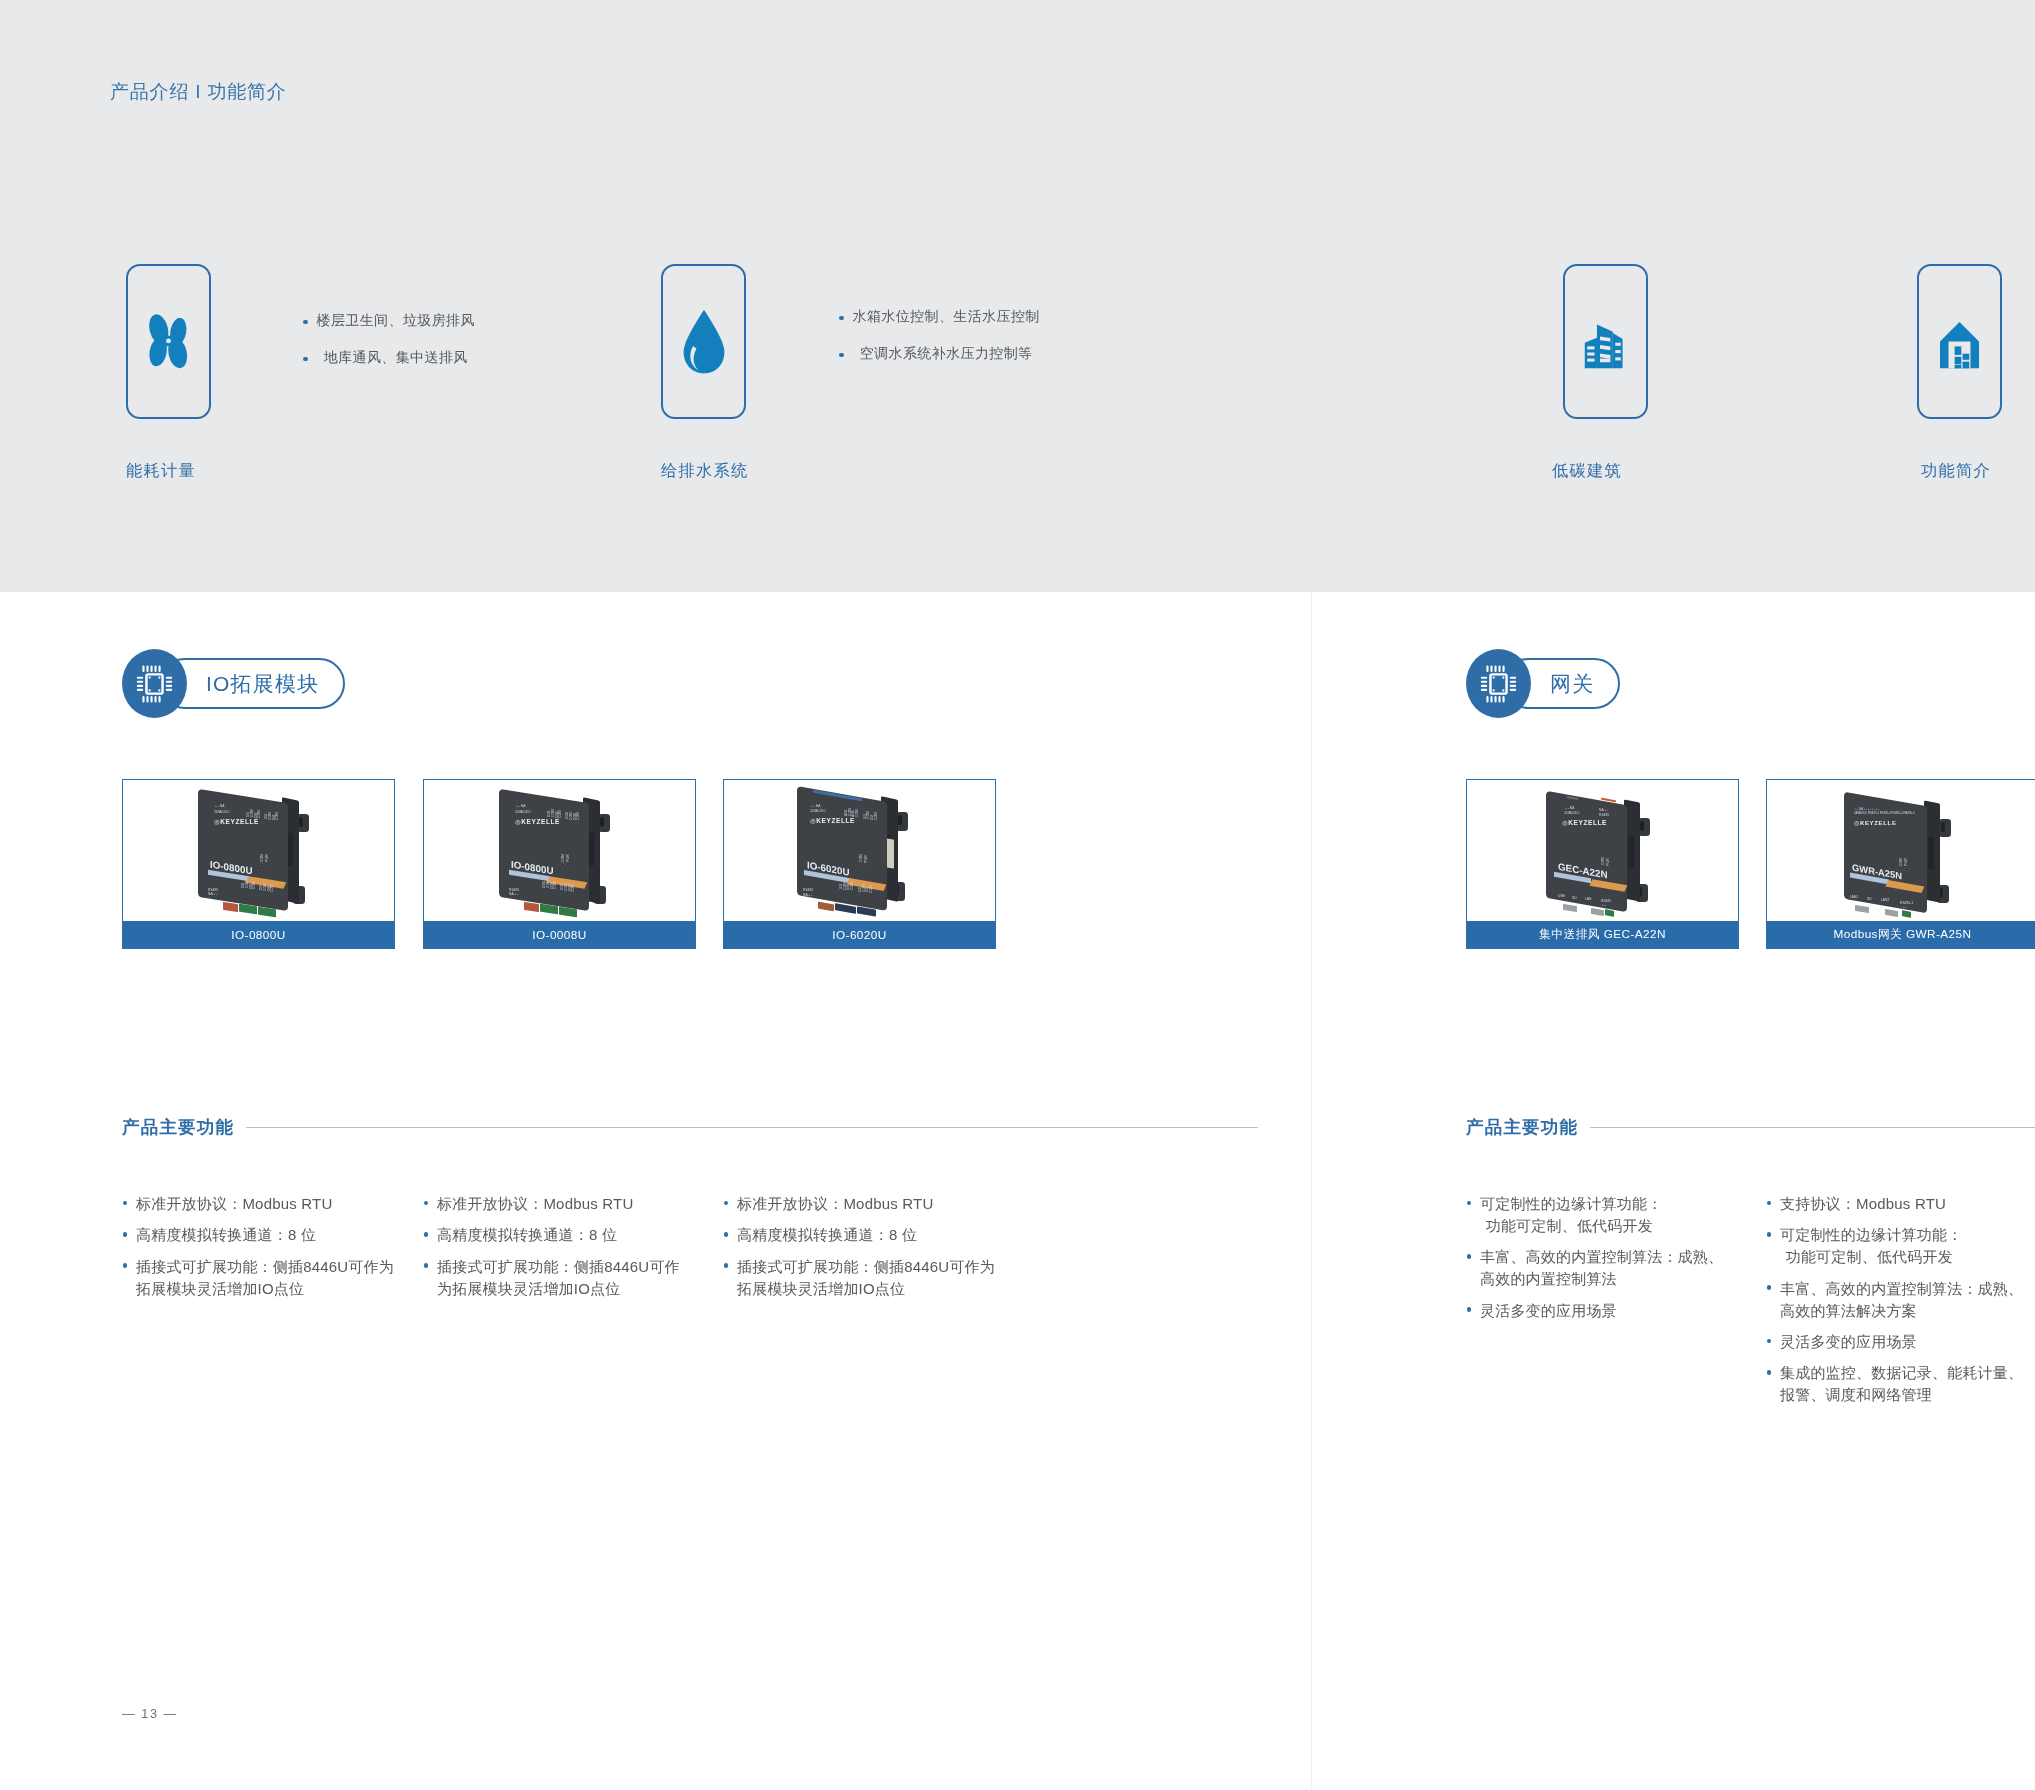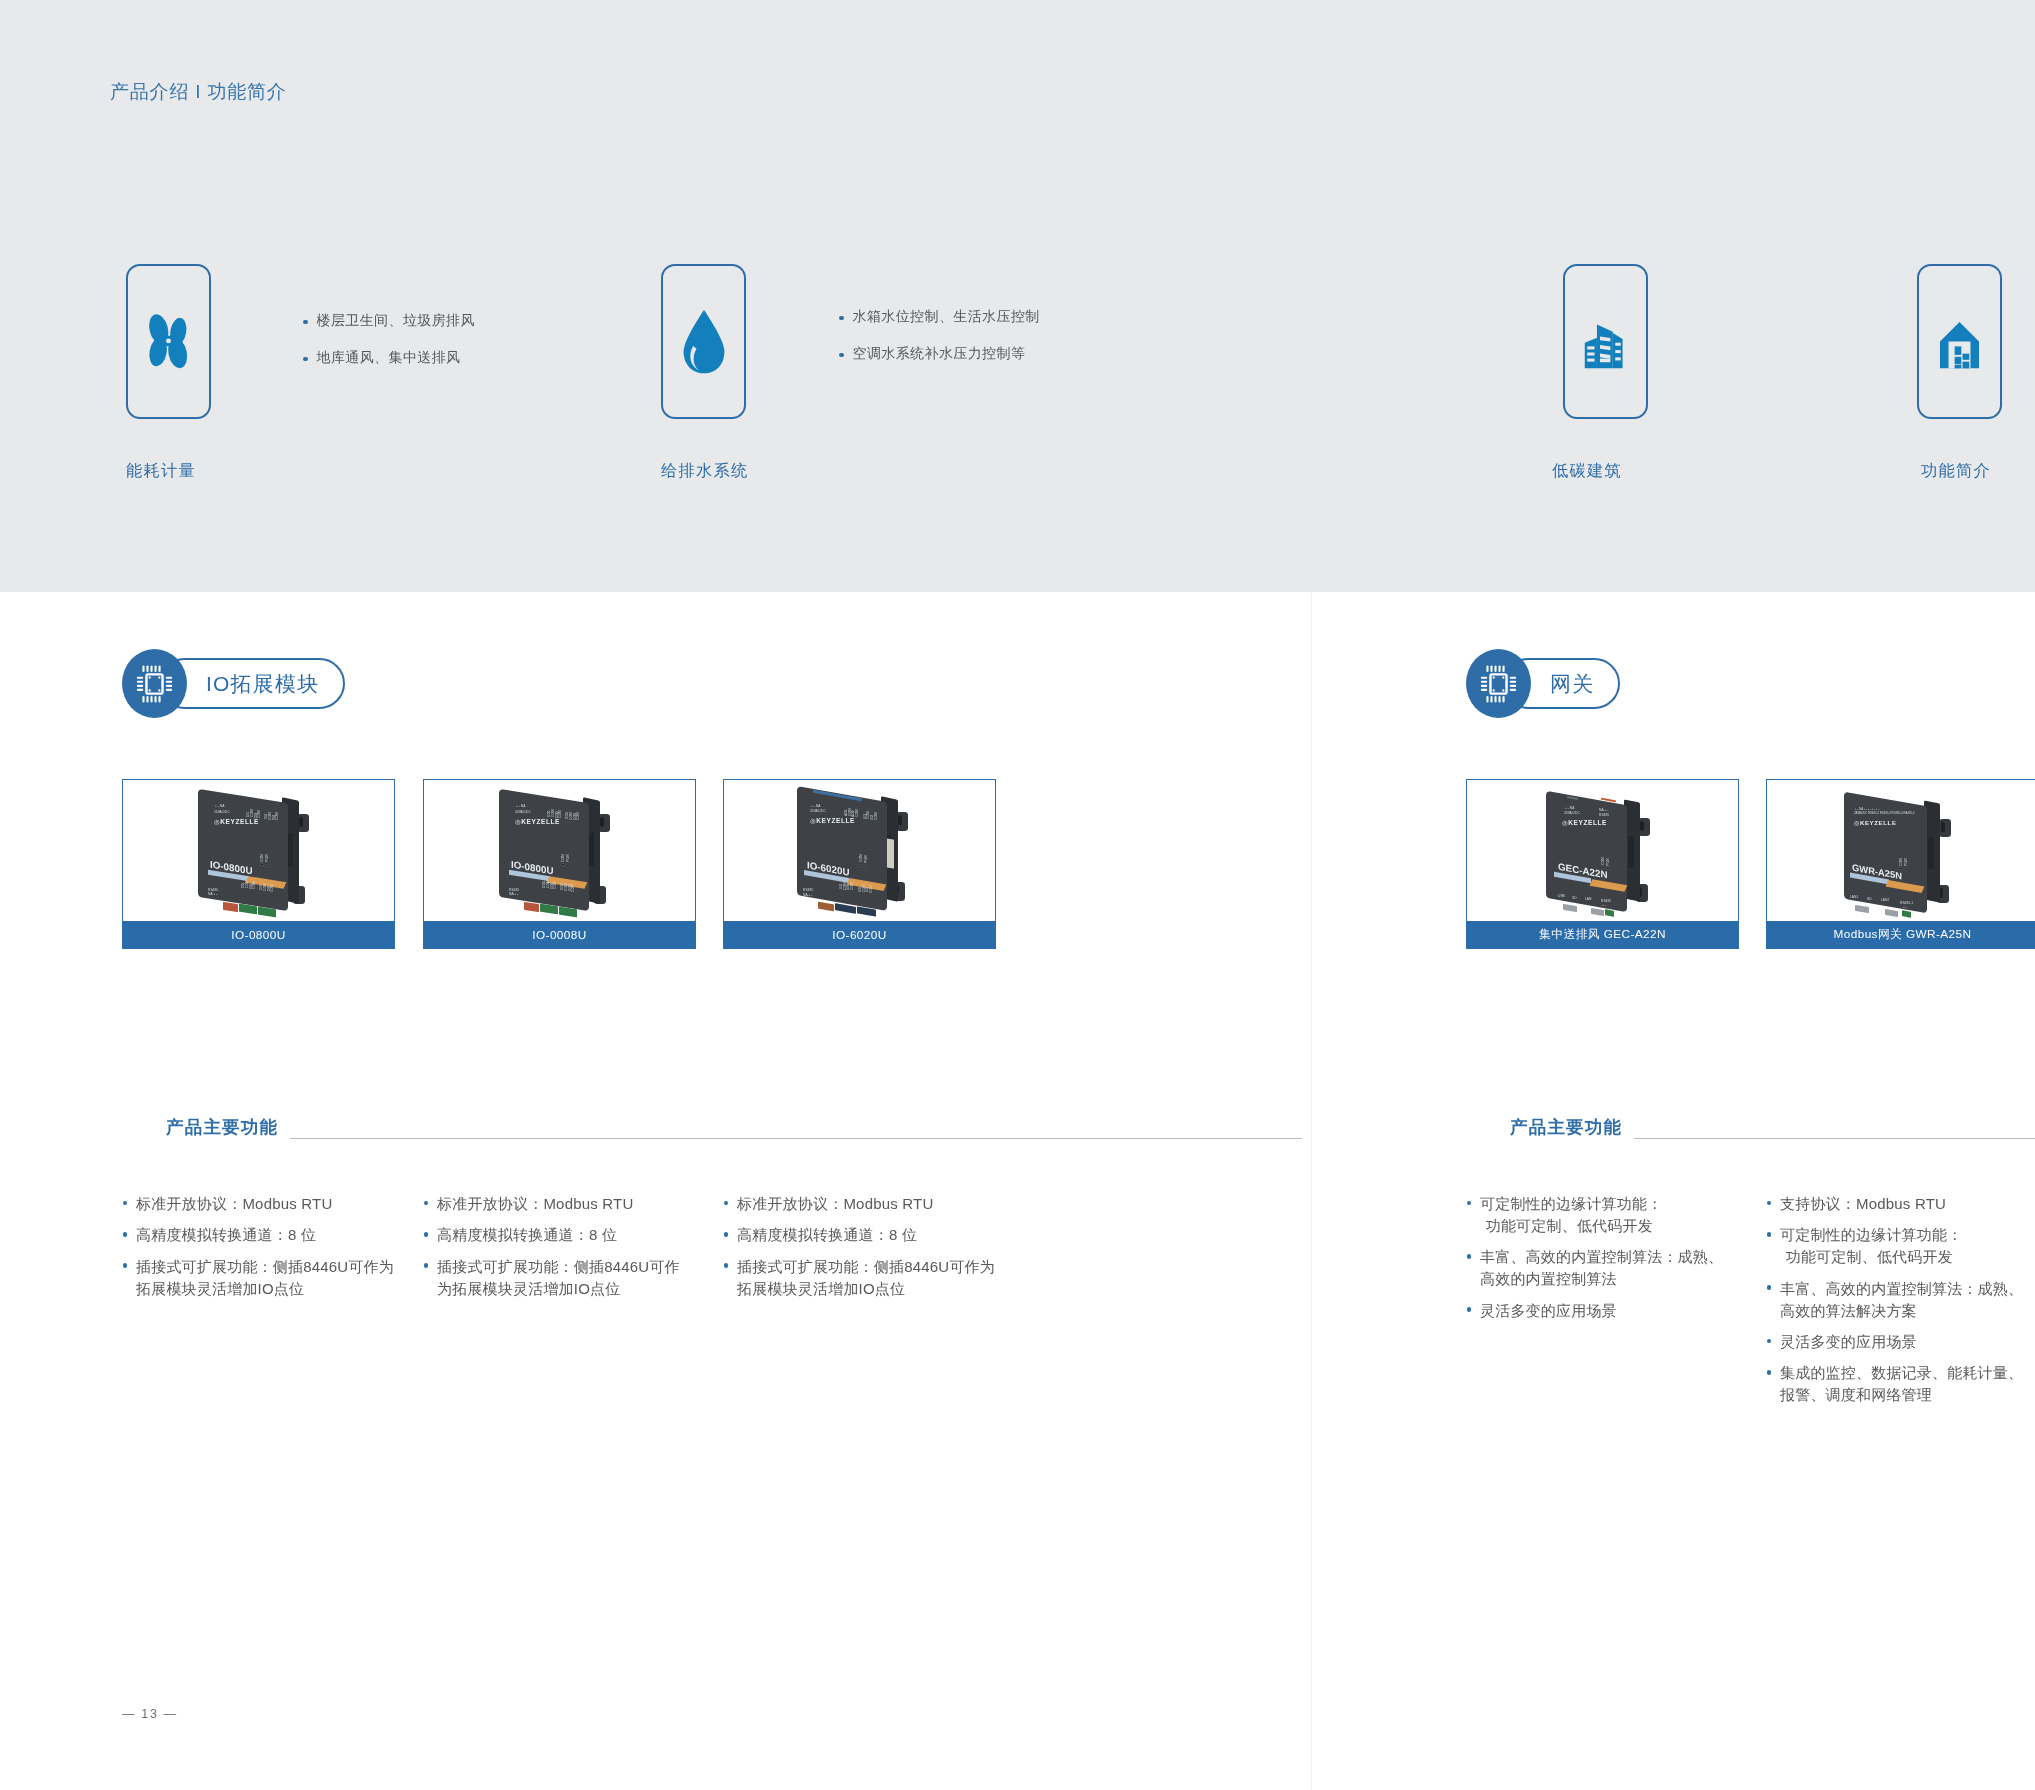--- a/index.html
+++ b/index.html
@@ -30,21 +30,21 @@
     background:transparent;
     display:flex; align-items:center; justify-content:center;
   }
   .tile svg{ display:block; }
   .tile-label{
     position:absolute;
     font-size:16.3px; color:#2e6da8; letter-spacing:1.2px; white-space:nowrap;
   }
   .bullets-top{
     position:absolute;
-    font-size:14px; color:#55585c; line-height:1.0;
+    font-size:14px; color:#55585c; line-height:1.0;text-align:center;
   }
   .bullets-top li{
     list-style:none; position:relative; padding-left:15.5px; margin-bottom:23px;
     white-space:nowrap; letter-spacing:0.4px;
   }
   .bullets-top li:before{
     content:""; position:absolute; left:2.4px; top:6.5px;
     width:4.5px; height:4.5px; border-radius:50%; background:#2b6fa8;
   }
 
@@ -87,21 +87,21 @@
     background:#fff;
   }
   .card .cap{
     position:absolute; left:0; right:0; bottom:0; height:27px;
     background:#2a6baa; color:#fff;
     display:flex; align-items:center; justify-content:center;
     font-size:11.8px; letter-spacing:0.4px; white-space:nowrap;
   }
 
   
-  .feat-head{ position:absolute; display:flex; align-items:flex-end; width:1136px;margin-left:44px; }
+  .feat-head{ position:absolute; display:flex; align-items:center; width:1136px; }
   .feat-head .t{
     font-size:17.5px; color:#2e6da8; font-weight:bold; letter-spacing:1.2px;
     white-space:nowrap;
   }
   .feat-head .rule{ flex:1; height:0.8px; background:#b9bcbf; margin-left:12.2px; }
 
   
   .fcol{ position:absolute; width:358px; }
   .fcol li{
     list-style:none; position:relative; padding-left:14px;

